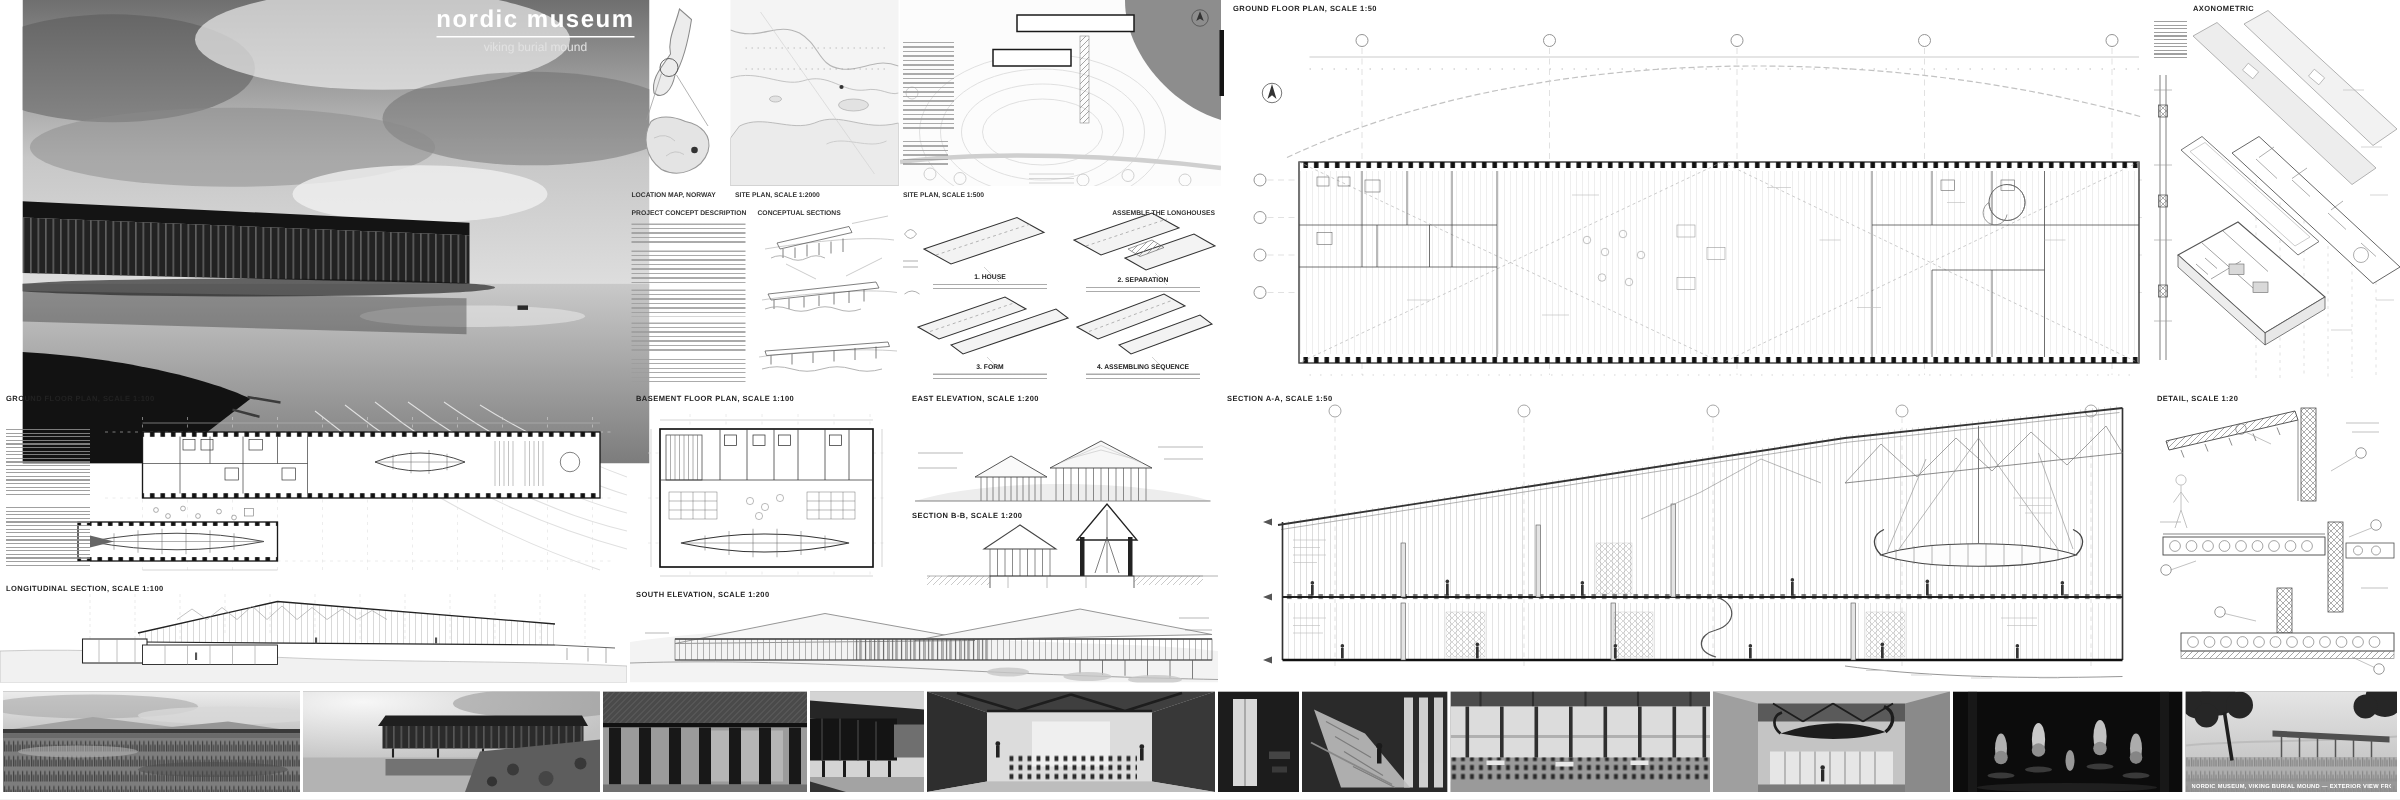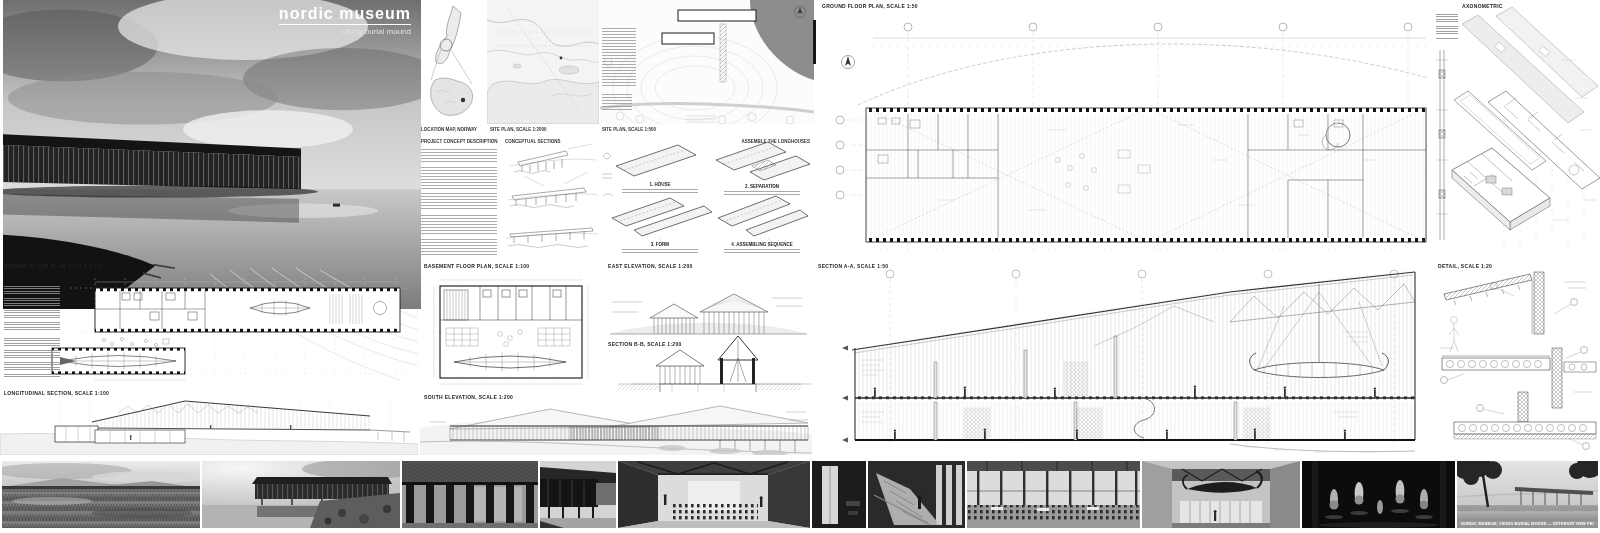--- a/index.html
+++ b/index.html
@@ -12,21 +12,21 @@
   .cap{position:absolute;font-size:4.5px;font-weight:bold;color:#333;
        text-transform:uppercase;white-space:nowrap;z-index:5;}
   .step{position:absolute;font-size:4.5px;font-weight:bold;color:#222;
         text-align:center;text-transform:uppercase;z-index:5;}
   .greek{position:absolute;z-index:4;opacity:.85;
     background:repeating-linear-gradient(to bottom,#9c9c9c 0,#9c9c9c .9px,transparent .9px,transparent 3px);}
   .greek.tight{background:repeating-linear-gradient(to bottom,#8f8f8f 0,#8f8f8f .8px,transparent .8px,transparent 2.4px);}
   .hero-text{position:absolute;top:5px;right:10px;text-align:right;z-index:6;}
   .hero-h1{font-size:16px;font-weight:bold;color:#fff;letter-spacing:1px;
            border-bottom:1.5px solid #fff;padding-bottom:1px;}
-  .hero-h2{font-size:8px;color:#e2e2e2;margin-top:2px;}
+  .hero-h2{font-size:8px;color:#e2e2e2;margin-top:2px;text-align:center;}
   .ph{position:absolute;top:461px;height:67px;overflow:hidden;background:#9a9a9a;}
   .ph svg{width:100%;height:100%;display:block;}
   .photo-cap{position:absolute;left:4px;right:4px;bottom:2px;font-size:3.8px;color:#fff;
              white-space:nowrap;overflow:hidden;z-index:6;font-weight:bold;letter-spacing:.2px;}
   .scalebar{position:absolute;left:813px;top:20px;width:3px;height:44px;background:#151515;z-index:3;}
 </style>
 </head>
 <body>
 
 <div class="board">
@@ -53,21 +53,21 @@
         </pattern>
 <pattern id="ticksp" width="7" height="4" patternUnits="userSpaceOnUse">
           <rect x="2" width="3" height="4" fill="#111"></rect>
         </pattern>
 <pattern id="chairs" width="6" height="6" patternUnits="userSpaceOnUse">
           <rect x="1" y="1" width="2.6" height="3.4" fill="#2b2b2b"></rect>
         </pattern>
 </defs>
 </svg>
 
-<div class="panel" style="left:3px;top:0;width:418px;height:309px">
+<div class="panel" style="left:15px;top:0;width:418px;height:309px">
   <svg viewBox="0 0 418 258" preserveAspectRatio="none">
     <defs>
       <linearGradient id="skyg" x1="0" y1="0" x2="0" y2="1">
         <stop offset="0" stop-color="#6f6f6f"></stop>
             <stop offset=".55" stop-color="#c7c7c7"></stop>
             <stop offset="1" stop-color="#dedede"></stop>
       </linearGradient>
       <linearGradient id="watg" x1="0" y1="0" x2="0" y2="1">
         <stop offset="0" stop-color="#c9c9c9"></stop>
             <stop offset="1" stop-color="#7c7c7c"></stop>

